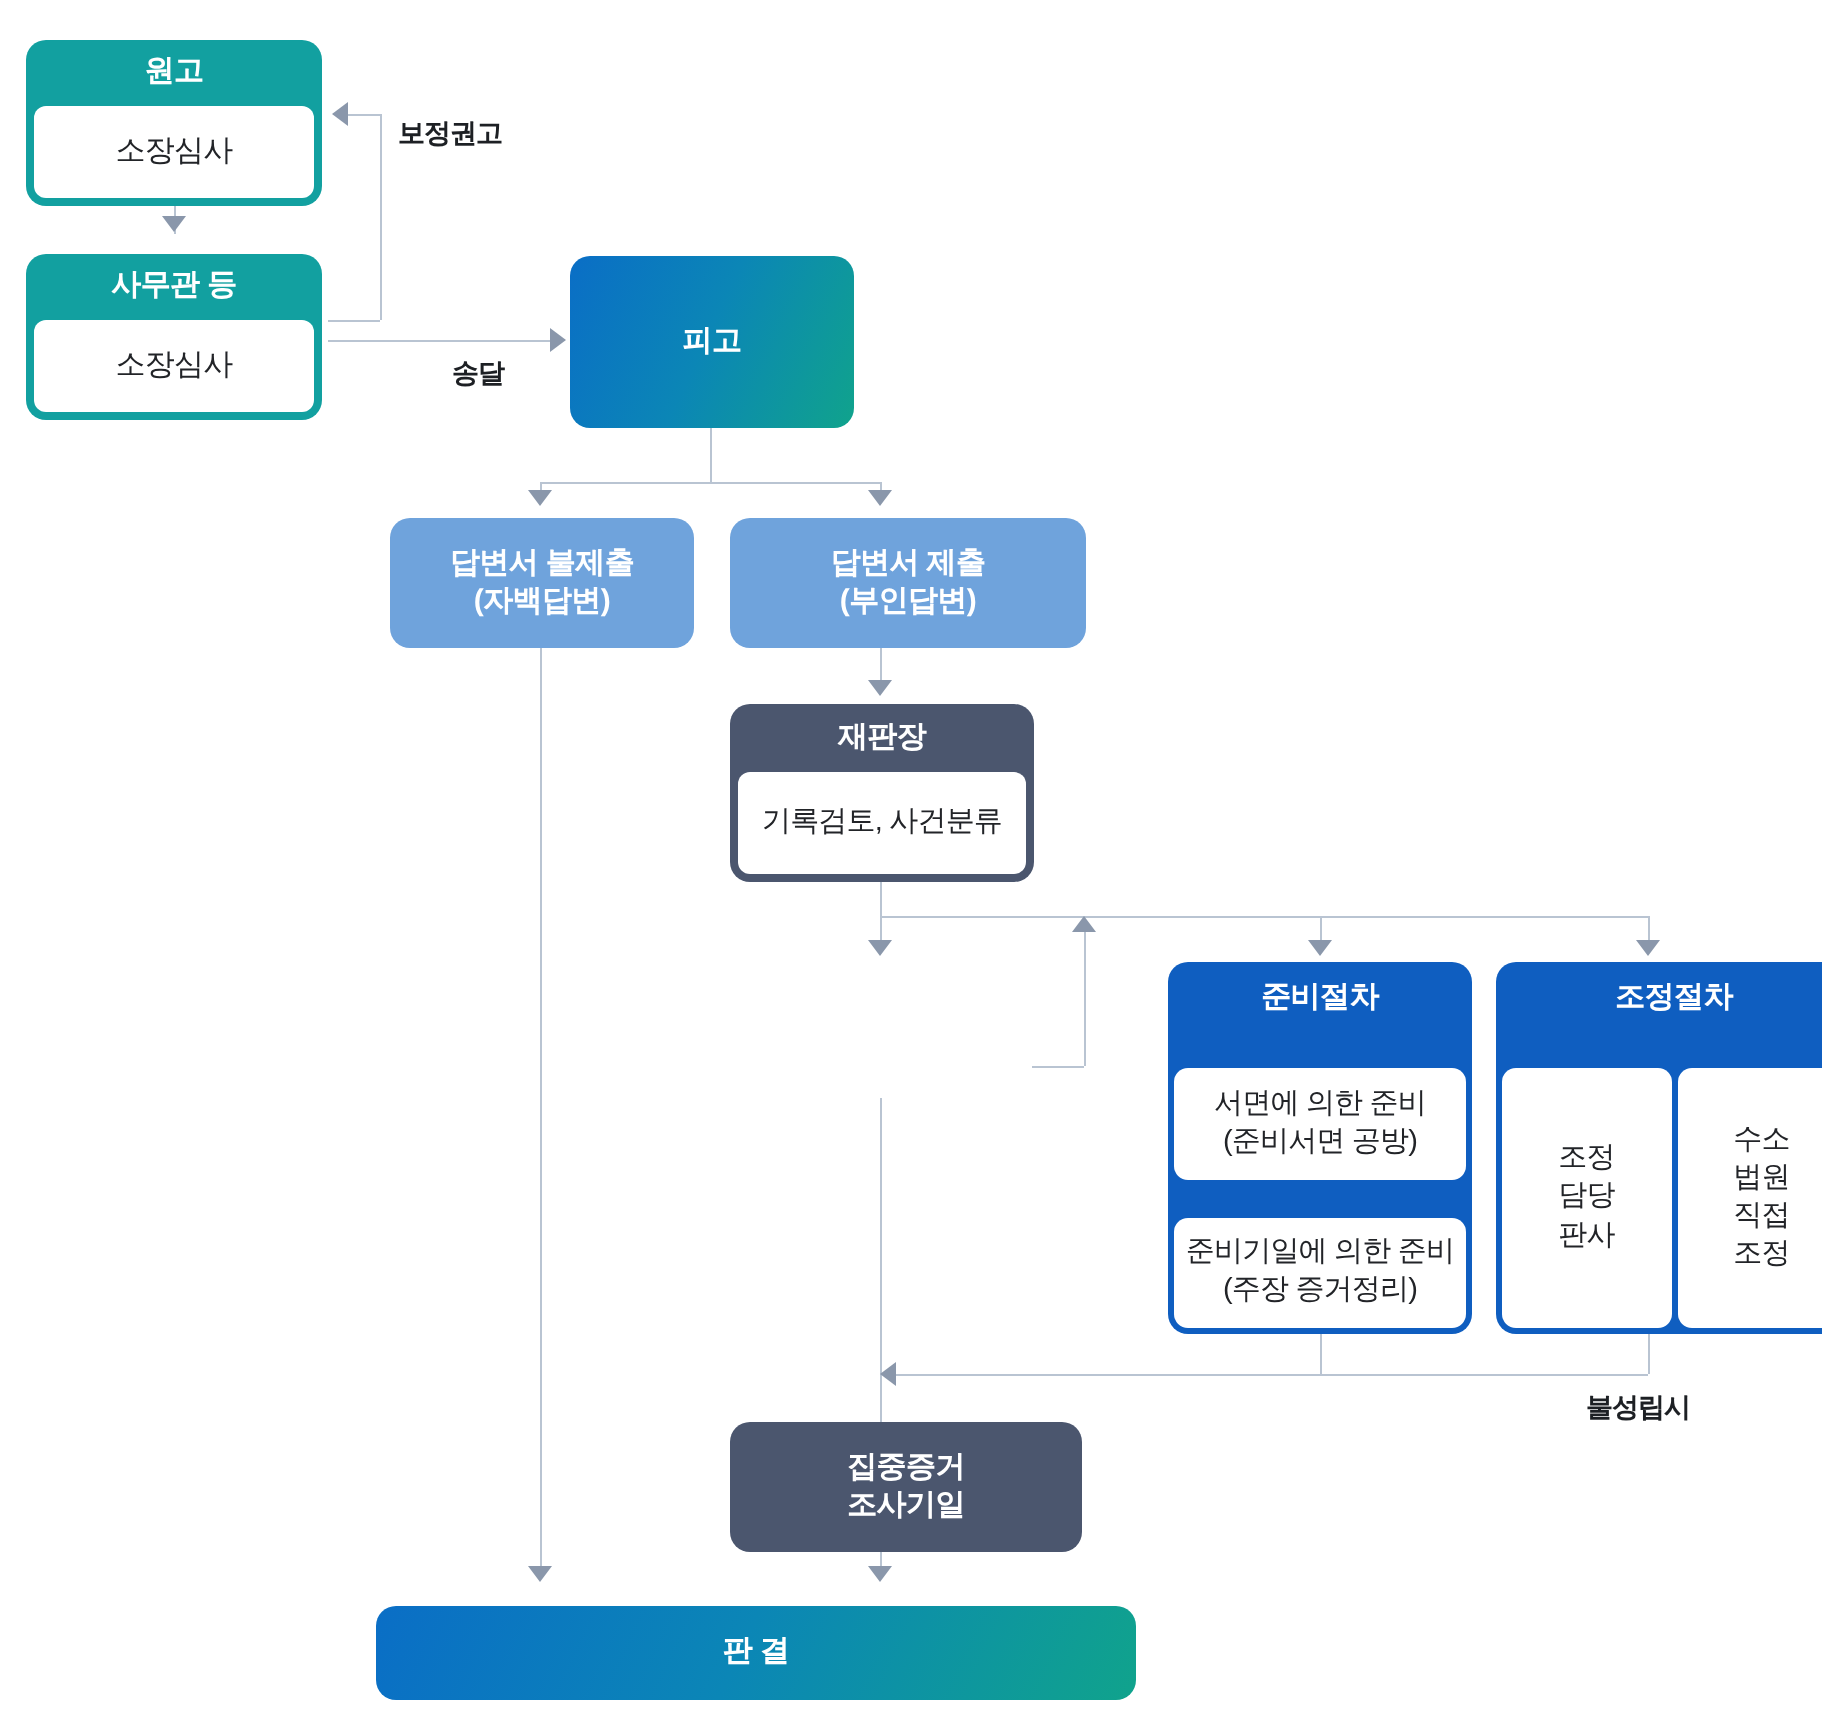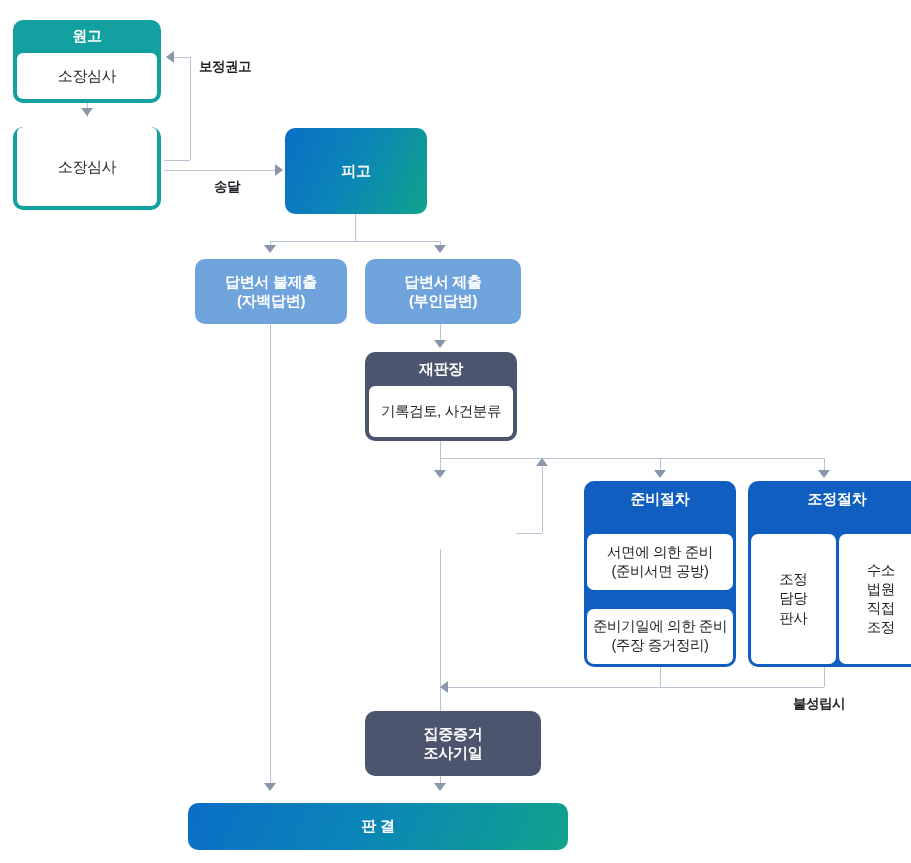--- a/index.html
+++ b/index.html
@@ -194,50 +194,51 @@
 
   <div class="line v" style="left:660px; top:667px; height:20px;"></div>
   <div class="line v" style="left:824px; top:667px; height:20px;"></div>
   <div class="line h" style="left:446px; top:687px; width:378px;"></div>
   <div class="arw left" style="left:440px; top:681px;"></div>
 
   <div class="line v" style="left:440px; top:776px; height:11px;"></div>
   <div class="arw down" style="left:434px; top:783px;"></div>
 
   <div class="edge-label" style="left:199px; top:58px;">보정권고</div>
-  <div class="edge-label" style="left:214px; top:178px;">송달</div>
+  <div class="edge-label" style="left:226px; top:178px;">송달</div>
   <div class="edge-label" style="left:793px; top:695px;">불성립시</div>
 
   <div class="node teal" style="left:13px; top:20px; width:148px; height:83px;">
     <div class="hdr">원고</div>
     <div class="cells vert">
       <div class="cell">소장심사</div>
     </div>
   </div>
 
   <div class="node teal" style="left:13px; top:127px; width:148px; height:83px;">
+    <div class="hdr">사무관 등</div>
     <div class="cells vert">
       <div class="cell">소장심사</div>
     </div>
   </div>
 
   <div class="node grad" style="left:285px; top:128px; width:142px; height:86px;">
     <div class="hdr">피고</div>
   </div>
 
   <div class="node lightblue" style="left:195px; top:259px; width:152px; height:65px;">
     <div class="hdr">
       <span style="display:block">
         <span style="display:block">답변서 불제출</span>
         <span style="display:block">(자백답변)</span>
       </span>
     </div>
   </div>
 
-  <div class="node lightblue" style="left:365px; top:259px; width:156px; height:65px;">
+  <div class="node lightblue" style="left:365px; top:259px; width:178px; height:65px;">
     <div class="hdr">
       <span style="display:block">
         <span style="display:block">답변서 제출</span>
         <span style="display:block">(부인답변)</span>
       </span>
     </div>
   </div>
 
   <div class="node slate" style="left:365px; top:352px; width:152px; height:89px;">
     <div class="hdr">재판장</div>

